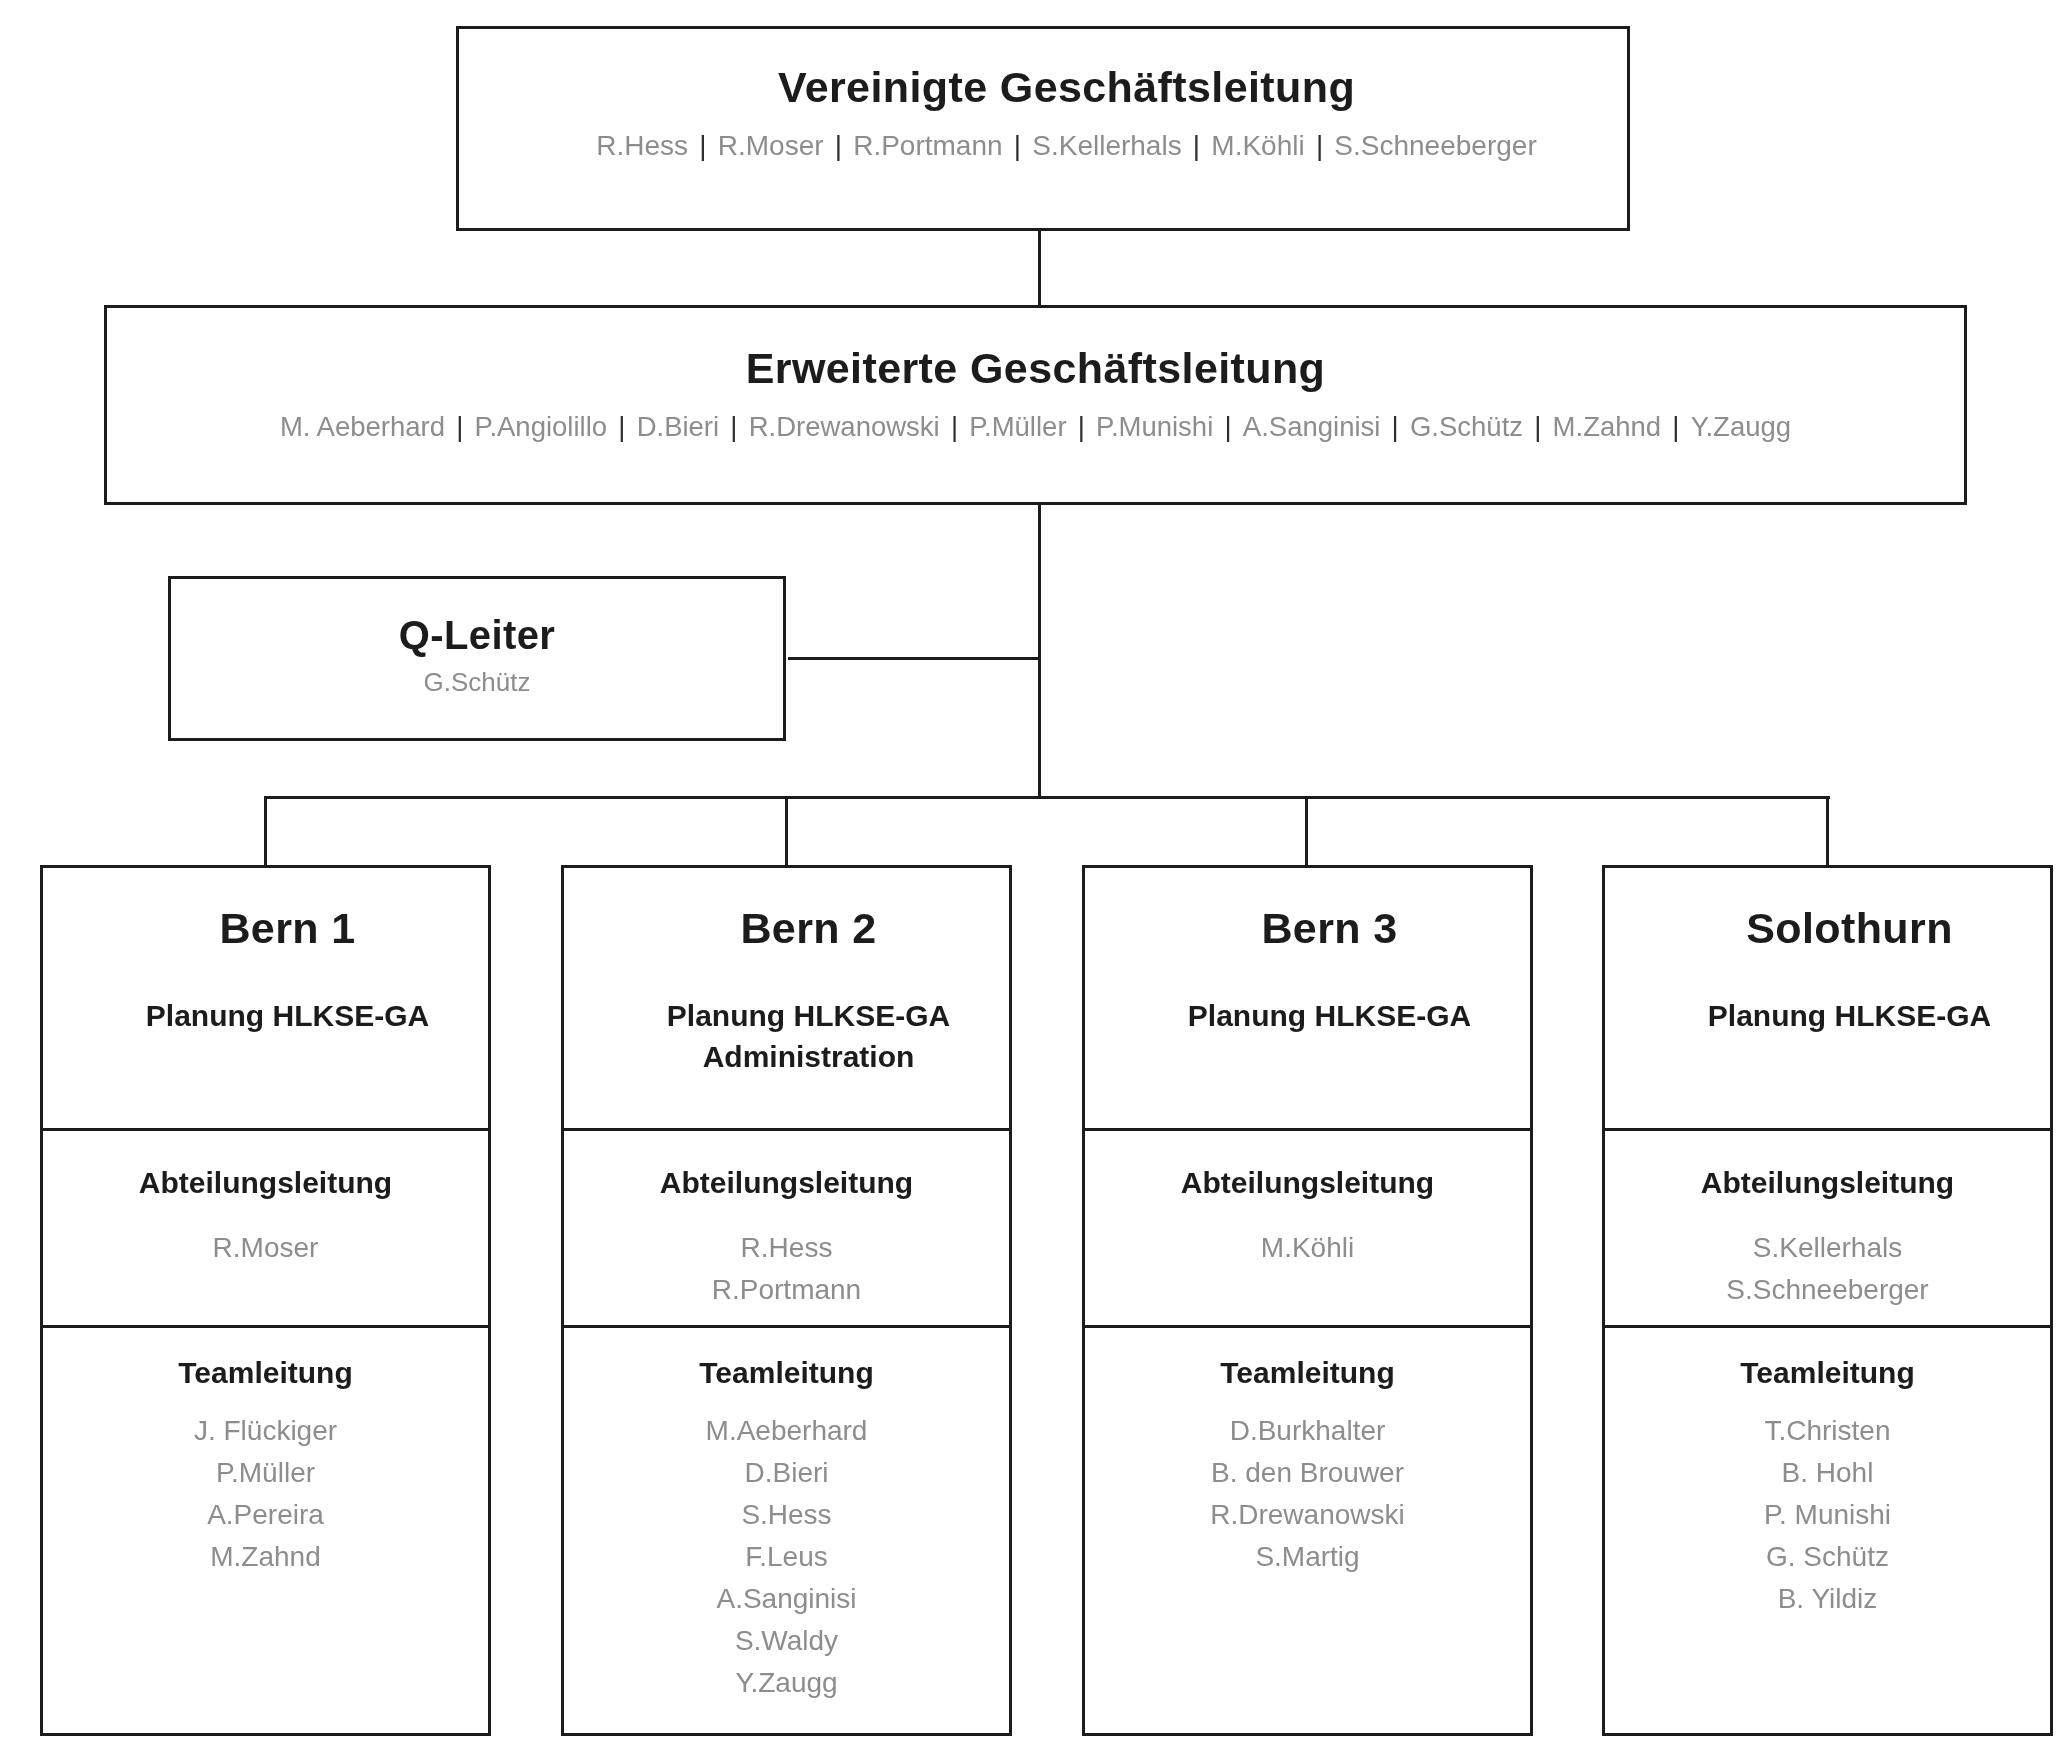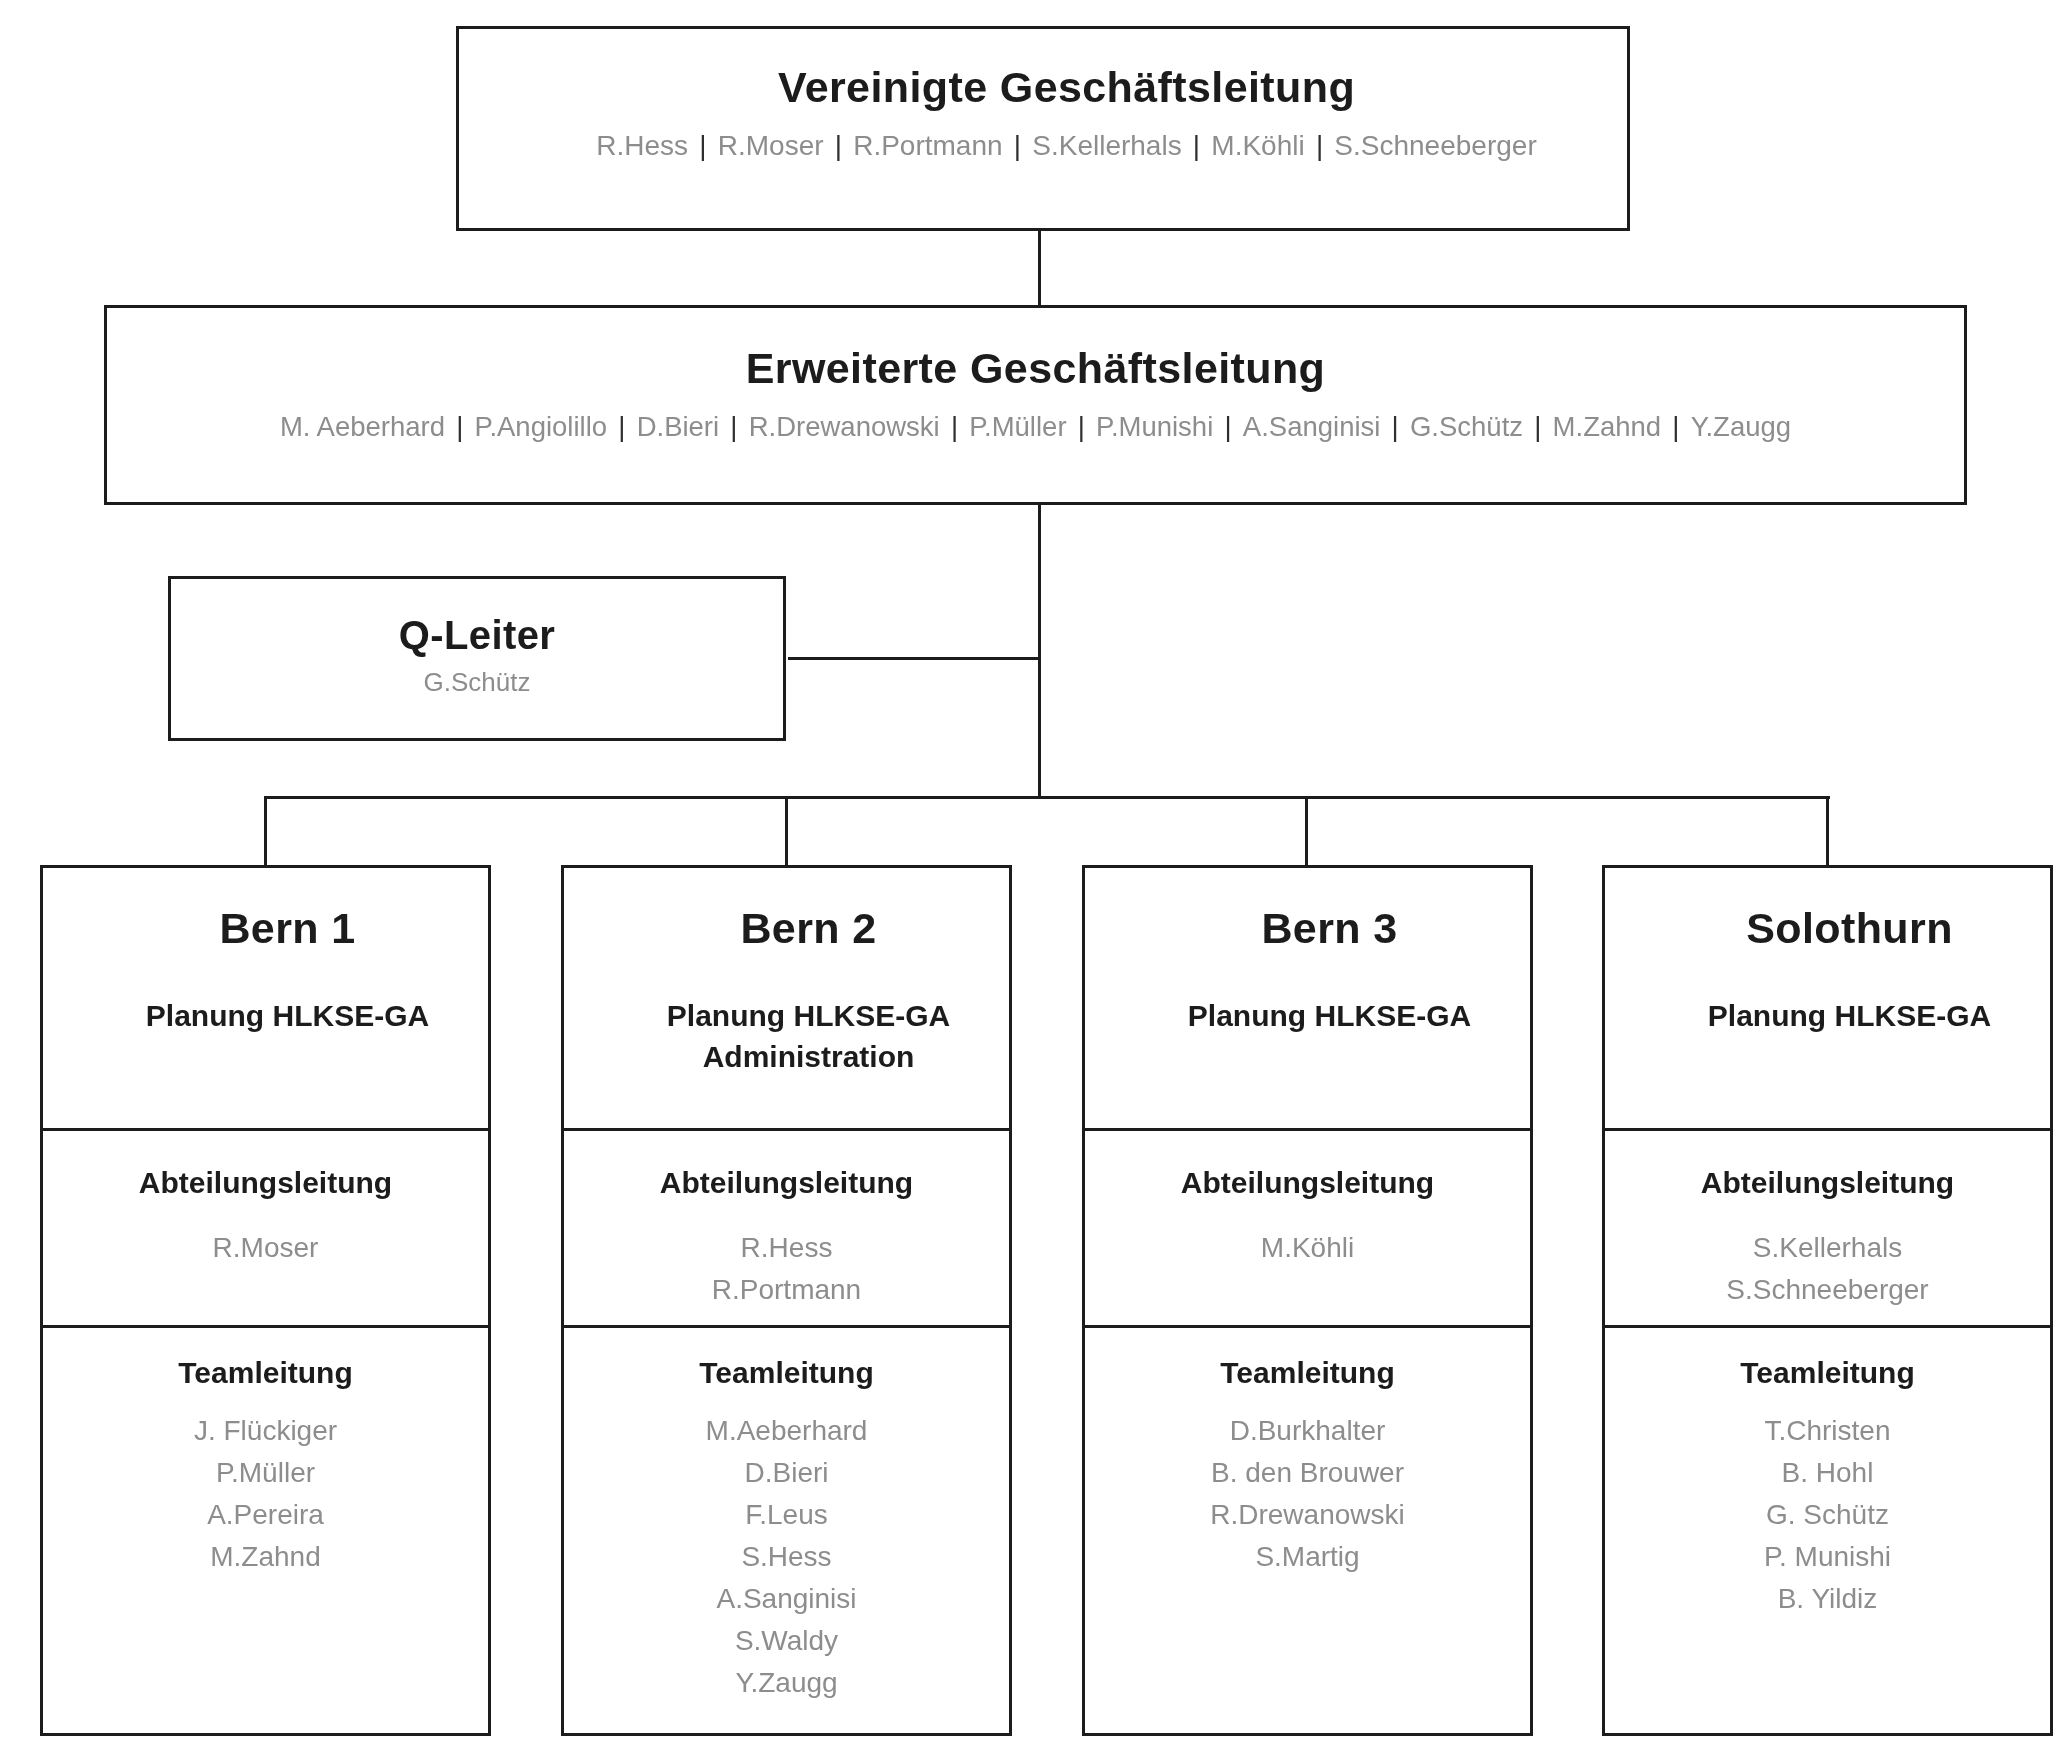--- a/index.html
+++ b/index.html
@@ -130,22 +130,22 @@
       <div class="names">
           <div>R.Hess</div>
           <div>R.Portmann</div>
         </div>
     </div>
     <div class="sec3">
       <div class="sec-label">Teamleitung</div>
       <div class="names">
           <div>M.Aeberhard</div>
           <div>D.Bieri</div>
+          <div>S.Hess</div>
           <div>F.Leus</div>
-          <div>S.Hess</div>
           <div>A.Sanginisi</div>
           <div>S.Waldy</div>
           <div>Y.Zaugg</div>
         </div>
     </div>
   </div>
 
   <div class="box dept dept-3">
     <div class="sec1">
       <div class="dept-title">Bern 3</div>
@@ -182,21 +182,21 @@
       <div class="names">
           <div>S.Kellerhals</div>
           <div>S.Schneeberger</div>
         </div>
     </div>
     <div class="sec3">
       <div class="sec-label">Teamleitung</div>
       <div class="names">
           <div>T.Christen</div>
           <div>B. Hohl</div>
+          <div>P. Munishi</div>
           <div>G. Schütz</div>
-          <div>P. Munishi</div>
           <div>B. Yildiz</div>
         </div>
     </div>
   </div>
 
 </div>
 
 
 </body></html>

